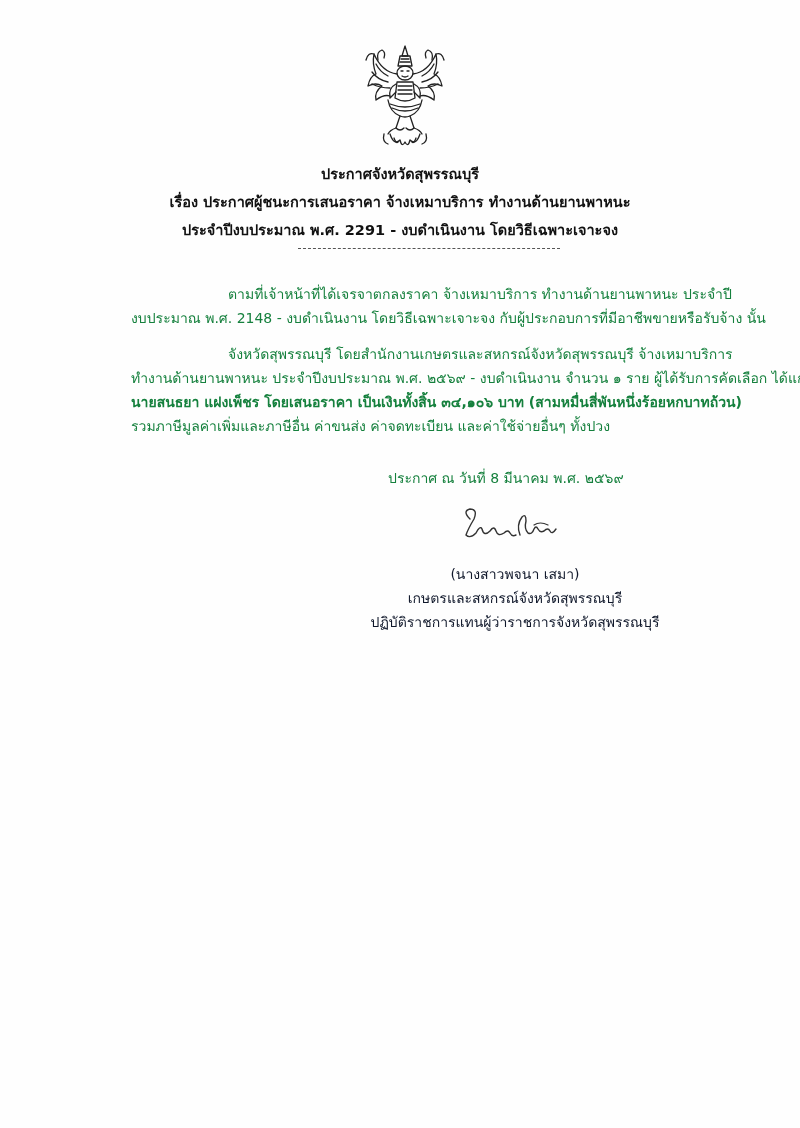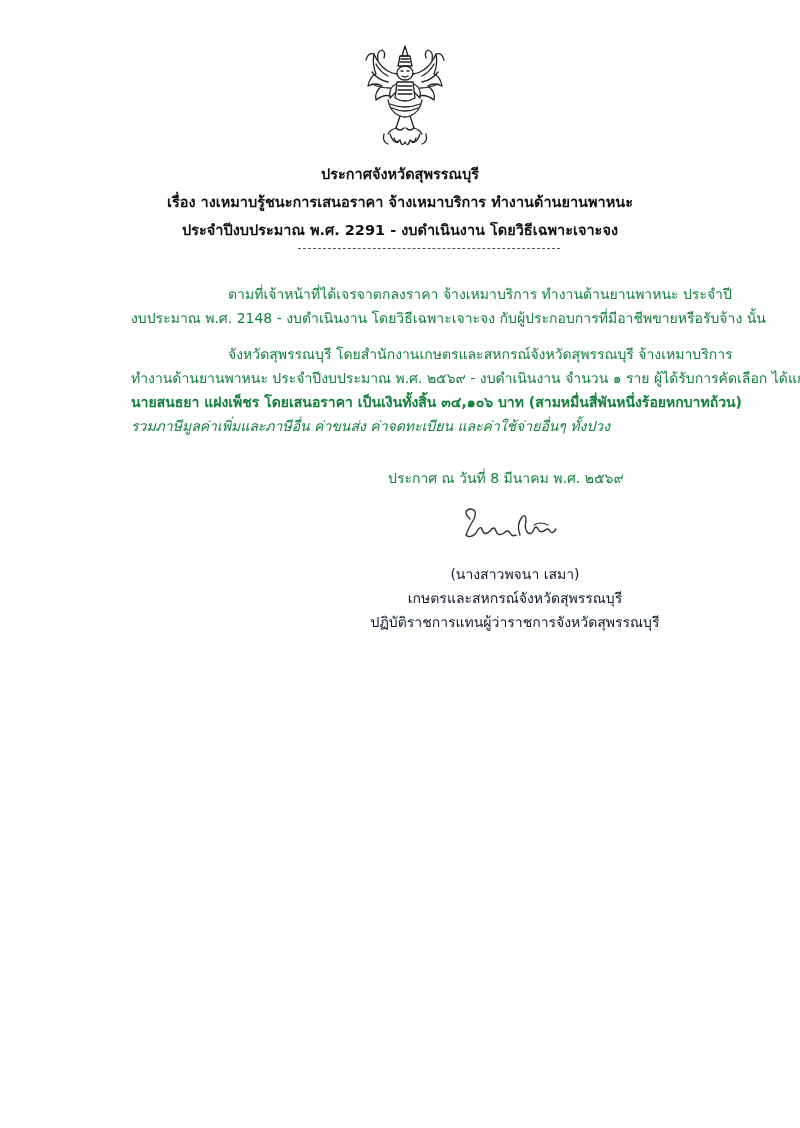--- a/index.html
+++ b/index.html
@@ -106,32 +106,32 @@
       <path d="M40 74 L36 86 Q30 88 28 92 M50 74 L54 86 Q60 88 62 92"></path>
       <path d="M36 86 Q40 90 44 86 M54 86 Q50 90 46 86"></path>
 
       <path d="M30 92 Q34 104 40 98 Q42 106 45 100 Q48 106 50 98 Q56 104 60 92"></path>
       <path d="M34 96 Q36 102 38 100 M52 100 Q54 102 56 96"></path>
       <path d="M24 92 Q22 100 28 102 M66 92 Q68 100 62 102"></path>
     </g>
   </svg>
 
   <div class="heading l1">ประกาศจังหวัดสุพรรณบุรี</div>
-  <div class="heading l2">เรื่อง  างเหมาบรู้ชนะการเสนอราคา จ้างเหมาบริการ ทำงานด้านยานพาหนะ</div>
+  <div class="heading l2">เรื่อง  ประกาศผู้ชนะการเสนอราคา จ้างเหมาบริการ ทำงานด้านยานพาหนะ</div>
   <div class="heading l3">ประจำปีงบประมาณ พ.ศ. 2291 - งบดำเนินงาน โดยวิธีเฉพาะเจาะจง</div>
 
   <div class="separator"></div>
 
   <div class="para-line" style="left:228px; top:282px;">ตามที่เจ้าหน้าที่ได้เจรจาตกลงราคา จ้างเหมาบริการ ทำงานด้านยานพาหนะ ประจำปี</div>
   <div class="para-line" style="left:131px; top:306px;">งบประมาณ พ.ศ. 2148 - งบดำเนินงาน โดยวิธีเฉพาะเจาะจง กับผู้ประกอบการที่มีอาชีพขายหรือรับจ้าง นั้น</div>
 
   <div class="para-line" style="left:228px; top:342px;">จังหวัดสุพรรณบุรี โดยสำนักงานเกษตรและสหกรณ์จังหวัดสุพรรณบุรี จ้างเหมาบริการ</div>
   <div class="para-line" style="left:131px; top:366px;">ทำงานด้านยานพาหนะ ประจำปีงบประมาณ พ.ศ. ๒๕๖๙ - งบดำเนินงาน จำนวน ๑ ราย ผู้ได้รับการคัดเลือก ได้แก่</div>
   <div class="para-line" style="left:131px; top:390px;font-weight:bold;">นายสนธยา แฝงเพ็ชร โดยเสนอราคา เป็นเงินทั้งสิ้น ๓๔,๑๐๖ บาท (สามหมื่นสี่พันหนึ่งร้อยหกบาทถ้วน)</div>
-  <div class="para-line" style="left:131px; top:414px;font-style:italic;">รวมภาษีมูลค่าเพิ่มและภาษีอื่น ค่าขนส่ง ค่าจดทะเบียน และค่าใช้จ่ายอื่นๆ ทั้งปวง</div>
+  <div class="para-line" style="left:131px; top:414px;">รวมภาษีมูลค่าเพิ่มและภาษีอื่น ค่าขนส่ง ค่าจดทะเบียน และค่าใช้จ่ายอื่นๆ ทั้งปวง</div>
 
   <div class="para-line" style="left:388px; top:466px;">ประกาศ  ณ  วันที่  8  มีนาคม พ.ศ. ๒๕๖๙</div>
 
   <svg class="signature" viewBox="0 0 110 38">
     <path d="M14 14 Q6 6 14 4 Q22 4 18 14 Q12 24 10 30 Q14 34 20 28 Q24 20 26 24 Q28 32 34 26 Q38 20 40 26 Q42 32 48 28 Q52 24 54 28 Q56 32 60 30" fill="none" stroke="#333" stroke-width="1.4" stroke-linecap="round"></path>
     <path d="M64 30 Q60 20 66 12 Q70 8 70 16 Q68 24 72 28 Q76 30 78 24 Q80 20 82 24 Q84 28 88 26 Q92 22 94 26 Q96 30 100 24" fill="none" stroke="#333" stroke-width="1.4" stroke-linecap="round"></path>
     <path d="M78 20 Q84 16 92 20" fill="none" stroke="#333" stroke-width="1.2" stroke-linecap="round"></path>
   </svg>
 
   <div class="sig-block" style="left:370px; top:562px; width:290px;">(นางสาวพจนา  เสมา)</div>

